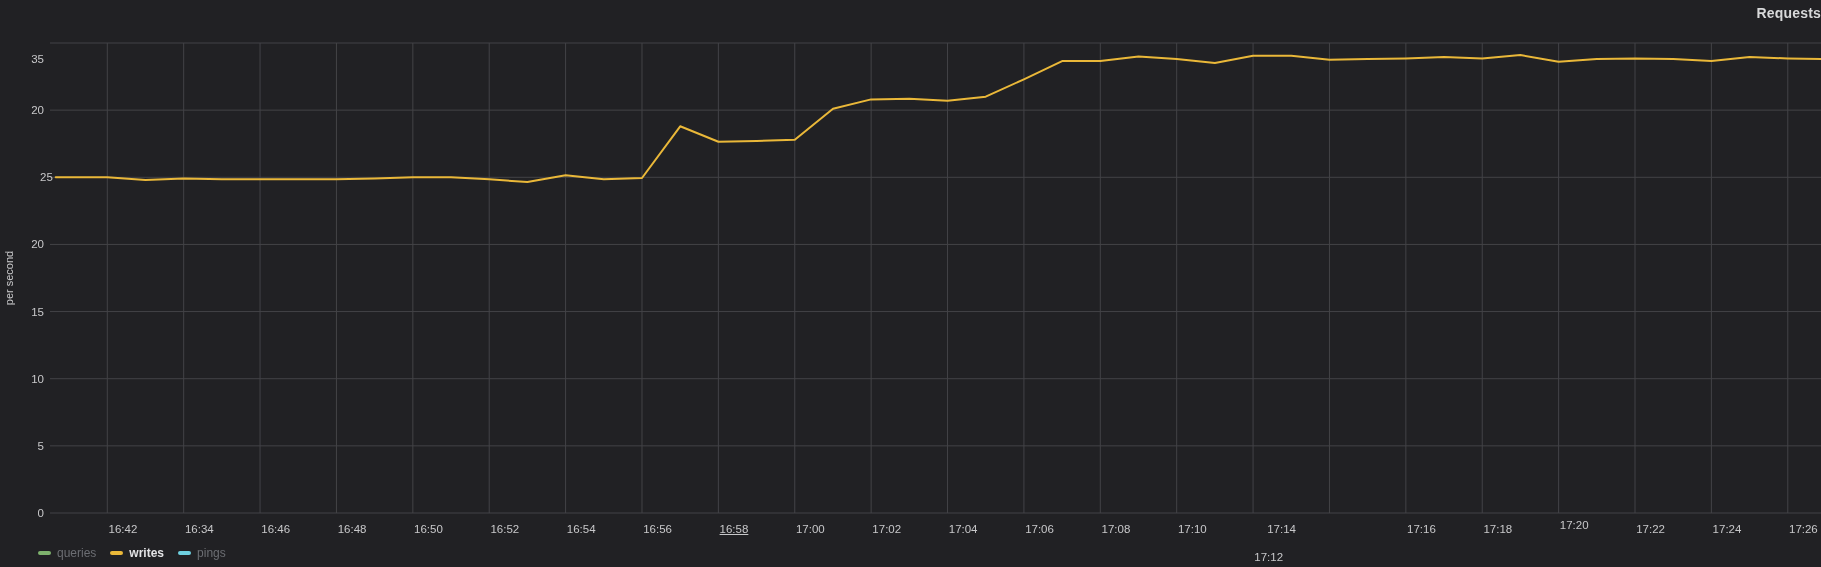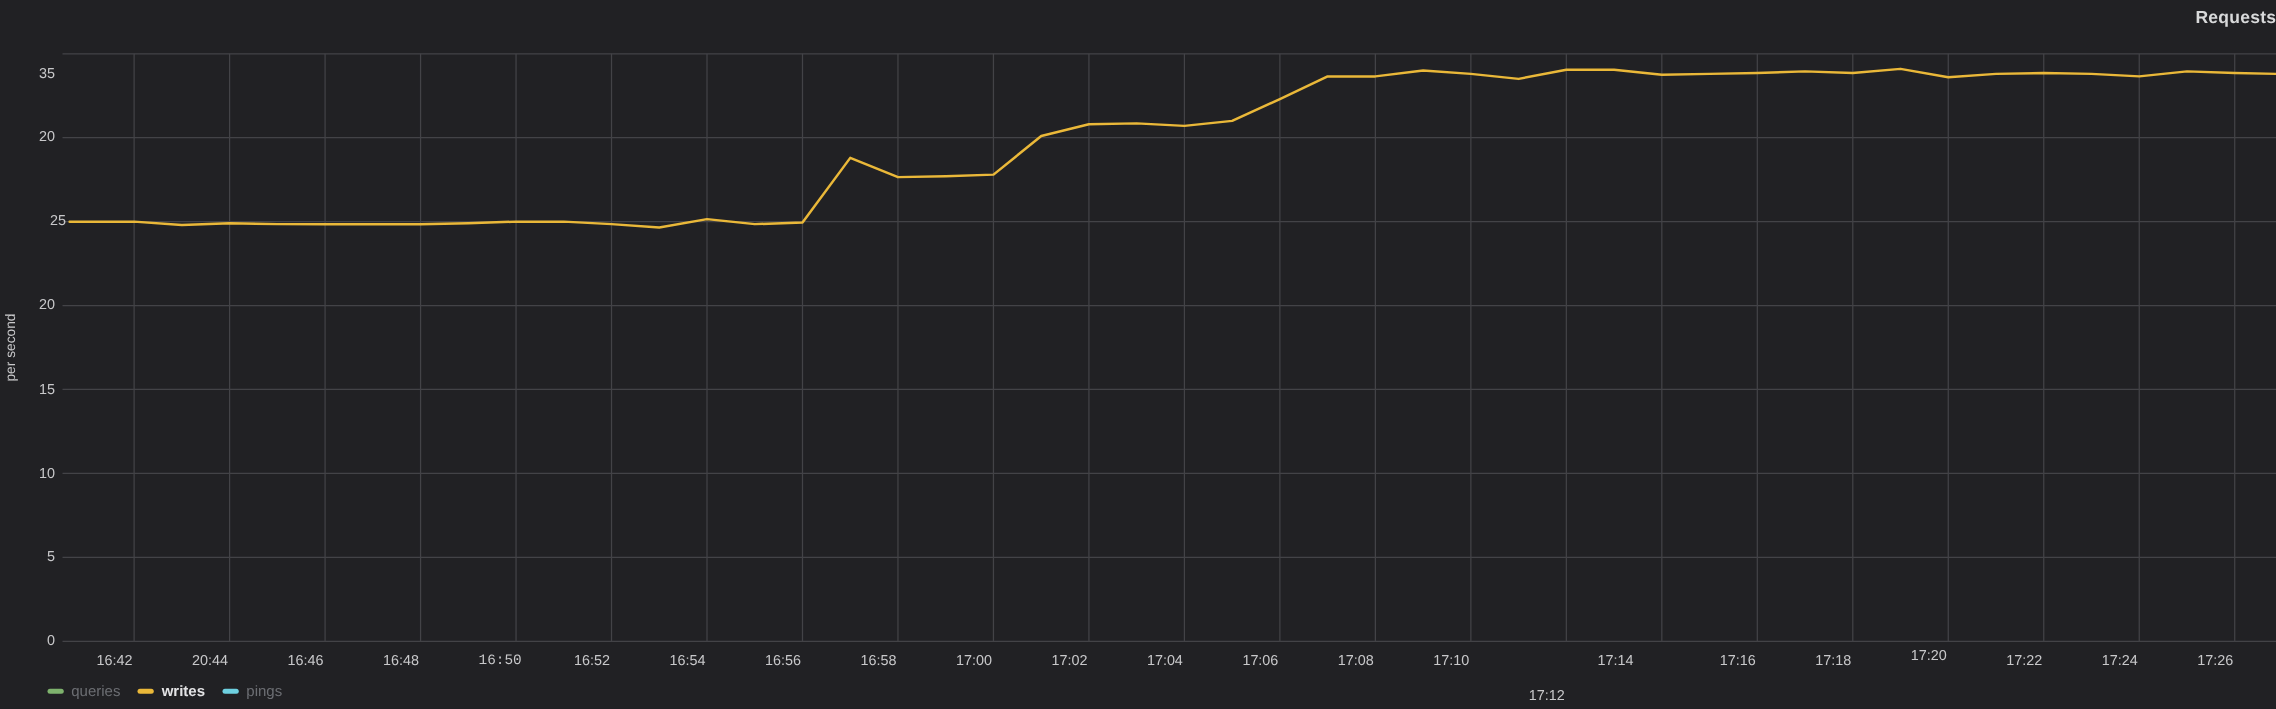--- a/index.html
+++ b/index.html
@@ -31,21 +31,21 @@
   .y-axis-title span{
     display:inline-block;transform:rotate(-90deg) translateX(-50%);
     transform-origin:0 0;
   }
   svg.plot{position:absolute;left:0;top:0;}
   .ytick{
     position:absolute;left:0;width:44px;text-align:right;
     font-size:11.5px;color:var(--tick);line-height:14px;
   }
   .xtick{
-    position:absolute;width:60px;margin-left:-30px;text-align:left;
+    position:absolute;width:60px;margin-left:-30px;text-align:right;
     font-size:11.5px;color:var(--tick);line-height:14px;
   }
   .legend{
     position:absolute;left:38px;top:546px;display:flex;align-items:center;
     gap:14px;font-size:12px;
   }
   .legend-item{display:flex;align-items:center;gap:6px;cursor:pointer;}
   .legend-swatch{width:13px;height:4px;border-radius:2px;display:inline-block;}
   .legend-label{color:var(--dim);}
   .legend-item.active .legend-label{color:var(--active);font-weight:bold;}
@@ -100,36 +100,36 @@
       <div class="ytick" style="top: 438.857px;">5</div>
       <div class="ytick" style="top: 371.714px;">10</div>
       <div class="ytick" style="top: 304.571px;">15</div>
       <div class="ytick" style="top: 237.429px;">20</div>
       <div class="ytick" style="top: 170.286px; padding-left: 40px;">25</div>
       <div class="ytick" style="top: 103.143px;">20</div>
       <div class="ytick" style="top: 36px; margin-top: 16px;">35</div>
     </div>
   <div id="xticks">
       <div class="xtick" style="left: 107.289px; top: 522px;">16:42</div>
-      <div class="xtick" style="left: 183.675px; top: 522px;">20:44</div>
+      <div class="xtick" style="left: 183.675px; top: 522px;">16:34</div>
       <div class="xtick" style="left: 260.06px; top: 522px;">16:46</div>
       <div class="xtick" style="left: 336.446px; top: 522px;">16:48</div>
-      <div class="xtick" style="left: 412.832px; top: 522px; font-family: Liberation Mono, monospace;">16:50</div>
+      <div class="xtick" style="left: 412.832px; top: 522px;">16:50</div>
       <div class="xtick" style="left: 489.217px; top: 522px;">16:52</div>
       <div class="xtick" style="left: 565.603px; top: 522px;">16:54</div>
       <div class="xtick" style="left: 641.988px; top: 522px;">16:56</div>
-      <div class="xtick" style="left: 718.374px; top: 522px;">16:58</div>
+      <div class="xtick" style="left: 718.374px; top: 522px; text-decoration: underline;">16:58</div>
       <div class="xtick" style="left: 794.76px; top: 522px;">17:00</div>
       <div class="xtick" style="left: 871.145px; top: 522px;">17:02</div>
       <div class="xtick" style="left: 947.531px; top: 522px;">17:04</div>
       <div class="xtick" style="left: 1023.92px; top: 522px;">17:06</div>
       <div class="xtick" style="left: 1100.3px; top: 522px;">17:08</div>
       <div class="xtick" style="left: 1176.69px; top: 522px;">17:10</div>
       <div class="xtick" style="left: 1253.07px; top: 550px;">17:12</div>
-      <div class="xtick" style="left: 1308px; top: 522px;">17:14</div>
+      <div class="xtick" style="left: 1266px; top: 522px;">17:14</div>
       <div class="xtick" style="left: 1405.84px; top: 522px;">17:16</div>
       <div class="xtick" style="left: 1482.23px; top: 522px;">17:18</div>
       <div class="xtick" style="left: 1558.62px; top: 518px;">17:20</div>
       <div class="xtick" style="left: 1635px; top: 522px;">17:22</div>
       <div class="xtick" style="left: 1711.39px; top: 522px;">17:24</div>
       <div class="xtick" style="left: 1787.77px; top: 522px;">17:26</div>
     </div>
 
   <div class="legend" id="legend">
       <div class="legend-item">

